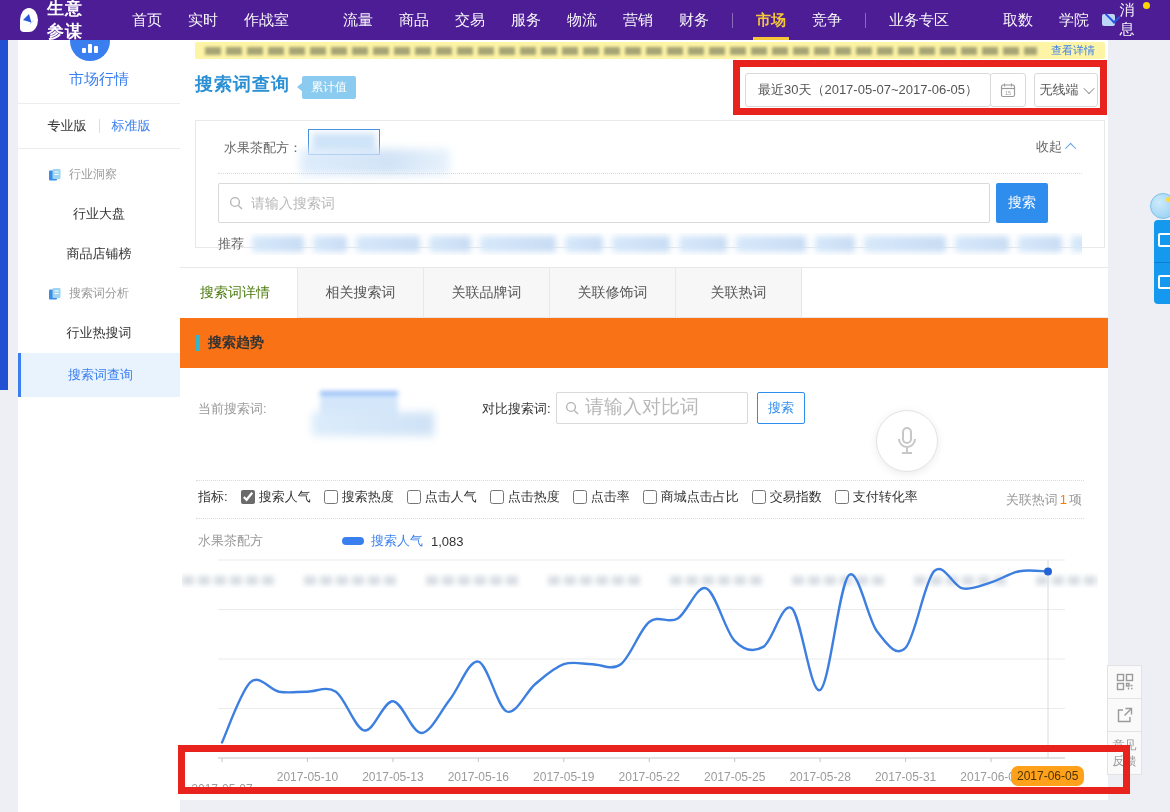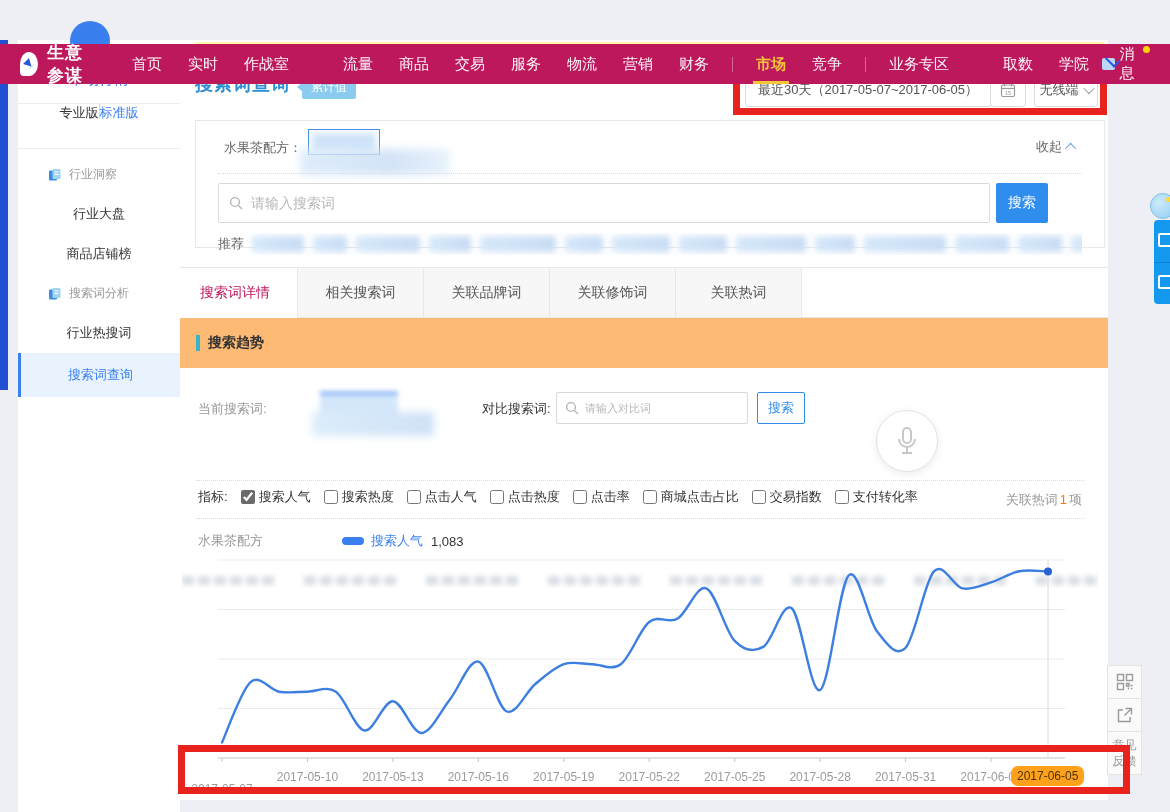--- a/index.html
+++ b/index.html
@@ -1,21 +1,21 @@
 <!DOCTYPE html>
 <html><head>
 <meta charset="utf-8">
 <style>
   * { margin:0; padding:0; box-sizing:border-box; }
   html,body { width:1170px; height:812px; }
   body { font-family:"Liberation Sans","DejaVu Sans",sans-serif; background:#edeff4; overflow:hidden; position:relative; }
   .screen { position:absolute; inset:0; width:1170px; height:812px; background:#edeff4; overflow:hidden; }
 
   
-  .navbar { position:absolute; left:0; top:0; width:1170px; height:40px; background:#be185d; z-index:50; display:flex; align-items:center; color:#fff;margin-top:44px; }
+  .navbar { position:absolute; left:0; top:0; width:1170px; height:40px; background:#4c1d95; z-index:50; display:flex; align-items:center; color:#fff; }
   .logo { display:flex; align-items:center; gap:9px; padding:0 18px 0 20px; cursor:pointer; }
   .logo-badge { width:24px; height:24px; border-radius:50% 50% 50% 4px; background:#fff; display:flex; align-items:center; justify-content:center; }
   .logo-text { font-size:17px; font-weight:bold; letter-spacing:1px; }
   .nav-items { display:flex; align-items:center; height:40px; }
   .nav-item { position:relative; height:40px; line-height:40px; padding:0 13px; font-size:15px; color:rgba(255,255,255,.96); cursor:pointer; white-space:nowrap; }
   .nav-item.active { color:#f5c53a; font-weight:bold; }
   .nav-item.active::after { content:""; position:absolute; left:10px; right:10px; bottom:0; height:3px; background:#f5c53a; }
   .nav-spacer { width:28px; }
   .nav-divider { width:1px; height:15px; background:rgba(255,255,255,.35); margin:0 10px; }
   .nav-msg { margin-left:auto; margin-right:28px; position:relative; display:flex; align-items:center; gap:5px; font-size:15px; color:rgba(255,255,255,.96); cursor:pointer; }
@@ -26,21 +26,21 @@
   
   .left-strip { position:absolute; left:0; top:40px; width:8px; height:350px; background:#2250d2; z-index:5; }
 
   
   .sidebar { position:absolute; left:18px; top:40px; width:162px; height:772px; background:#fff; z-index:10; }
   .module-ic { position:absolute; left:52px; top:-19px; width:40px; height:40px; border-radius:50%; background:#3a7ff0; display:flex; align-items:flex-end; justify-content:center; padding-bottom:8px; }
   .module-ic .bars { display:flex; align-items:flex-end; gap:2px; }
   .module-ic .bars i { display:block; width:4px; background:#fff; border-radius:1px; }
   .module-title { padding-top:30px; text-align:center; color:#3a7ff0; font-size:15px; }
   .side-div { height:1px; background:#ececec; margin:14px 0 0; }
-  .version-row { display:flex; align-items:flex-start; justify-content:center; height:44px; font-size:13px; }
+  .version-row { display:flex; align-items:center; justify-content:center; gap:12px; height:44px; font-size:13px; }
   .version { color:#333; cursor:pointer; }
   .version.on { color:#3a7ff0; }
   .vdiv { width:1px; height:14px; background:#ddd; }
   .side-list { padding-top:6px; }
   .side-header { display:flex; align-items:center; gap:7px; padding:11px 0 11px 30px; font-size:12px; color:#9a9a9a; }
   .side-item { padding:11px 0; text-align:center; font-size:13px; color:#333; cursor:pointer; }
   .side-item.active { background:#e9f3fe; color:#3a7ff0; border-left:3px solid #3a7ff0; padding:13px 0; }
   .doc-ic { width:14px; height:14px; flex:0 0 14px; }
 
   
@@ -74,37 +74,37 @@
   .big-input input::placeholder { color:#b8b8b8; }
   .btn-search-primary { position:absolute; left:800px; top:62px; width:52px; height:40px; background:#2e8ded; color:#fff; font-size:14px; border:none; border-radius:2px; cursor:pointer; font-family:inherit; }
   .rec-row { position:absolute; left:22px; top:112px; right:22px; height:22px; display:flex; align-items:center; gap:8px; overflow:hidden; }
   .rec-label { font-size:13px; color:#666; flex:0 0 auto; }
   .rec-pill { height:16px; border-radius:2px; background:linear-gradient(90deg,#d6e8fa,#c7dcf4); filter:blur(3px); flex:0 0 auto; }
 
   
   .tabs { position:absolute; left:0; top:227px; width:936px; height:51px; background:#f7f7f7; border-top:1px solid #e8e8e8; border-bottom:1px solid #e8e8e8; display:flex; }
   .tab { width:126px; height:100%; display:flex; align-items:center; justify-content:center; font-size:14px; color:#555; border-right:1px solid #e8e8e8; cursor:pointer; position:relative; }
   .tab:first-child { border-left:1px solid #e8e8e8; }
-  .tab.active { background:#fff; color:#be185d; }
+  .tab.active { background:#fff; color:#4d7c0f; }
   .tab.active::after { content:""; position:absolute; left:0; right:0; bottom:-1px; height:1px; background:#fff; }
   .tabs-rest { flex:1; background:#fff; }
 
   
-  .band { position:absolute; left:0; top:278px; width:936px; height:50px; background:#fdba74; display:flex; align-items:center; }
+  .band { position:absolute; left:0; top:278px; width:936px; height:50px; background:#f97316; display:flex; align-items:center; }
   .band-bar { width:4px; height:16px; background:#35b5c8; margin-left:24px; margin-right:8px; }
   .band-title { font-size:14px; font-weight:bold; color:#333; }
 
   
   .content { position:absolute; left:0; top:328px; width:936px; height:432px; background:#fff; }
   .t-label { position:absolute; font-size:13px; color:#999; }
   .t-dark { color:#333; }
   .trend-tag { position:absolute; left:148px; top:24px; width:78px; height:30px; border-top:2px solid #3a7ff0; background:#d4e7fa; filter:blur(2.5px); }
   .trend-blur { position:absolute; left:140px; top:44px; width:122px; height:24px; background:linear-gradient(90deg,#dcecfb,#cfe2f6); filter:blur(4px); }
   .cmp-input { position:absolute; left:384px; top:24px; width:192px; height:32px; border:1px solid #d9d9d9; border-radius:2px; display:flex; align-items:center; padding:0 8px; gap:6px; background:#fff; }
-  .cmp-input input { border:none; outline:none; width:130px; font-size:11px; font-family:Liberation Serif, serif; }
+  .cmp-input input { border:none; outline:none; width:130px; font-size:19px; font-family:Liberation Mono, monospace; }
   .cmp-input input::placeholder { color:#b8b8b8; }
   .btn-search-ghost { position:absolute; left:585px; top:24px; width:48px; height:32px; background:#fff; border:1px solid #2e8ded; color:#2e8ded; border-radius:2px; font-size:13px; cursor:pointer; font-family:inherit; }
   .dotted { position:absolute; left:24px; right:24px; border-top:1px dotted #d9d9d9; }
   .metrics { position:absolute; left:26px; top:120px; display:flex; align-items:center; gap:13px; font-size:13px; color:#333; }
   .metric { display:flex; align-items:center; gap:4px; cursor:pointer; }
   .metric input { width:14px; height:14px; accent-color:#6b6b6b; }
   .quota { position:absolute; right:26px; top:123px; font-size:13px; color:#999; }
   .quota b { color:#ff7a00; font-weight:normal; padding:0 2px; }
   .legend-row { position:absolute; left:26px; top:164px; display:flex; align-items:center; font-size:13px; }
   .legend-term { color:#999; width:144px; }

